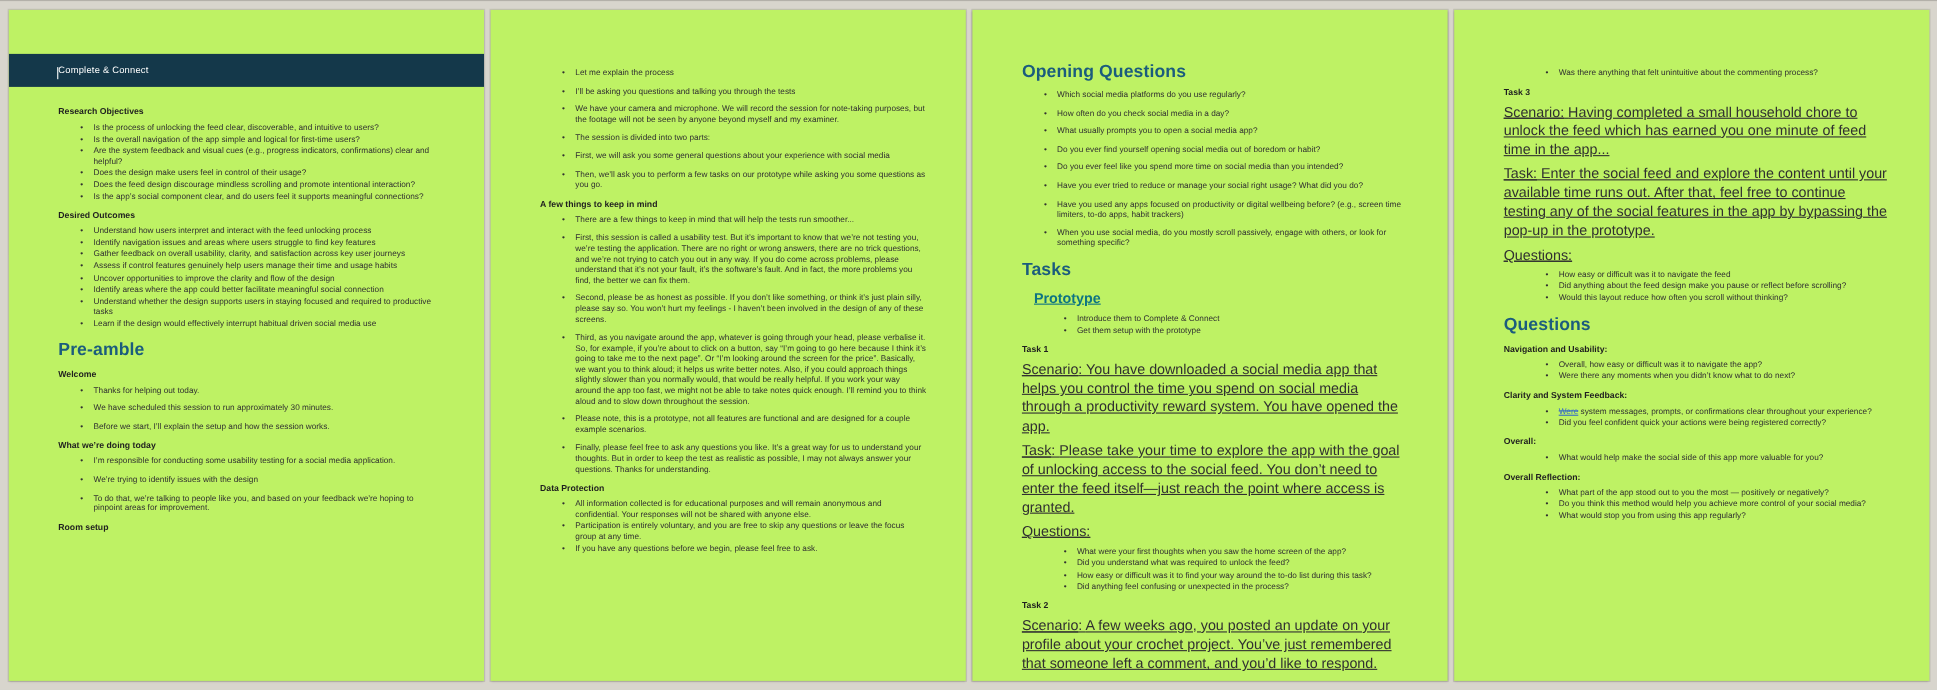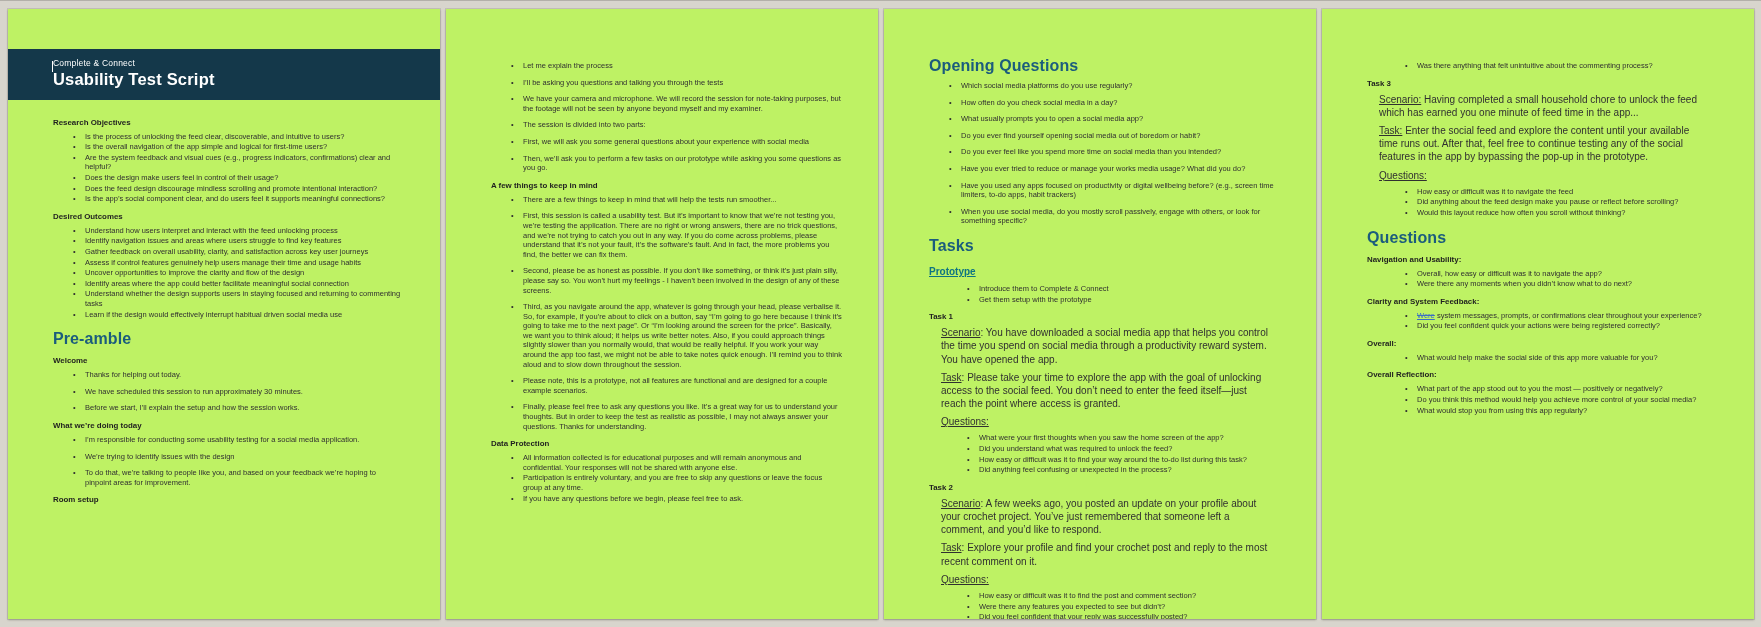--- a/index.html
+++ b/index.html
@@ -72,70 +72,70 @@
     padding-left:12px;
     margin:0 0 1px;
   }
   ul.blist.loose li { margin-bottom:7px; }
   ul.blist li::before {
     content:"•";
     position:absolute; left:0; top:0;
     font-size:7.5px;
   }
   p.para {
-    font-size:10px;
+    font-size:13px;
     line-height:1.32;
     color:#303030;
-    margin:5px 12px 5px;
+    margin:5px 0 5px;
+    text-decoration:underline;
   }
   p.para .lead { text-decoration:underline; }
   a.doclink {
     display:inline-block;
     color:#0e7482;
-    font-size:10px;
+    font-size:13px;
     font-weight:bold;
     text-decoration:underline;
-    margin:2px 0 3px;
+    margin:2px 11px 3px;
     cursor:pointer;
   }
   .gmark {
     color:#3b6fc4;
     text-decoration:underline line-through;
     text-decoration-color:#3b6fc4;
   }
 </style>
 </head>
 <body>
 
 <div id="pages">
     <div class="page">
       <div class="banner">
         <span class="cursor"></span>
         <div class="eyebrow">Complete &amp; Connect</div>
-        <div class="title">Usability Test Script</div>
       </div>
       <div class="page-inner">
         <div class="h2">Research Objectives</div>
         <ul class="blist tight">
           <li>Is the process of unlocking the feed clear, discoverable, and intuitive to users?</li>
           <li>Is the overall navigation of the app simple and logical for first-time users?</li>
           <li>Are the system feedback and visual cues (e.g., progress indicators, confirmations) clear and helpful?</li>
           <li>Does the design make users feel in control of their usage?</li>
           <li>Does the feed design discourage mindless scrolling and promote intentional interaction?</li>
           <li>Is the app’s social component clear, and do users feel it supports meaningful connections?</li>
         </ul>
         <div class="h2">Desired Outcomes</div>
         <ul class="blist tight">
           <li>Understand how users interpret and interact with the feed unlocking process</li>
           <li>Identify navigation issues and areas where users struggle to find key features</li>
           <li>Gather feedback on overall usability, clarity, and satisfaction across key user journeys</li>
           <li>Assess if control features genuinely help users manage their time and usage habits</li>
           <li>Uncover opportunities to improve the clarity and flow of the design</li>
           <li>Identify areas where the app could better facilitate meaningful social connection</li>
-          <li>Understand whether the design supports users in staying focused and returning to commenting tasks</li>
+          <li>Understand whether the design supports users in staying focused and required to productive tasks</li>
           <li>Learn if the design would effectively interrupt habitual driven social media use</li>
         </ul>
         <div class="h1">Pre-amble</div>
         <div class="h2">Welcome</div>
         <ul class="blist loose">
           <li>Thanks for helping out today.</li>
           <li>We have scheduled this session to run approximately 30 minutes.</li>
           <li>Before we start, I’ll explain the setup and how the session works.</li>
         </ul>
         <div class="h2">What we’re doing today</div>
@@ -174,21 +174,21 @@
         </ul>
       </div>
     </div>
     <div class="page no-banner">
       <div class="page-inner"><div class="h1">Opening Questions</div><ul class="blist loose">
           <li>Which social media platforms do you use regularly?</li>
           <li>How often do you check social media in a day?</li>
           <li>What usually prompts you to open a social media app?</li>
           <li>Do you ever find yourself opening social media out of boredom or habit?</li>
           <li>Do you ever feel like you spend more time on social media than you intended?</li>
-          <li>Have you ever tried to reduce or manage your works media usage? What did you do?</li>
+          <li>Have you ever tried to reduce or manage your social right usage? What did you do?</li>
           <li>Have you used any apps focused on productivity or digital wellbeing before? (e.g., screen time limiters, to-do apps, habit trackers)</li>
           <li>When you use social media, do you mostly scroll passively, engage with others, or look for something specific?</li>
         </ul><div class="h1">Tasks</div><a class="doclink">Prototype</a><ul class="blist tight lvl2">
           <li>Introduce them to Complete &amp; Connect</li>
           <li>Get them setup with the prototype</li>
         </ul><div class="h2">Task 1</div><p class="para"><span class="lead">Scenario</span><span>: </span><span>You have downloaded a social media app that helps you control the time you spend on social media through a productivity reward system. You have opened the app.</span></p><p class="para"><span class="lead">Task</span><span>: </span><span>Please take your time to explore the app with the goal of unlocking access to the social feed. You don’t need to enter the feed itself—just reach the point where access is granted.</span></p><p class="para"><span class="lead">Questions:</span><span></span><span></span></p><ul class="blist tight lvl2">
           <li>What were your first thoughts when you saw the home screen of the app?</li>
           <li>Did you understand what was required to unlock the feed?</li>
           <li>How easy or difficult was it to find your way around the to-do list during this task?</li>
           <li>Did anything feel confusing or unexpected in the process?</li>

